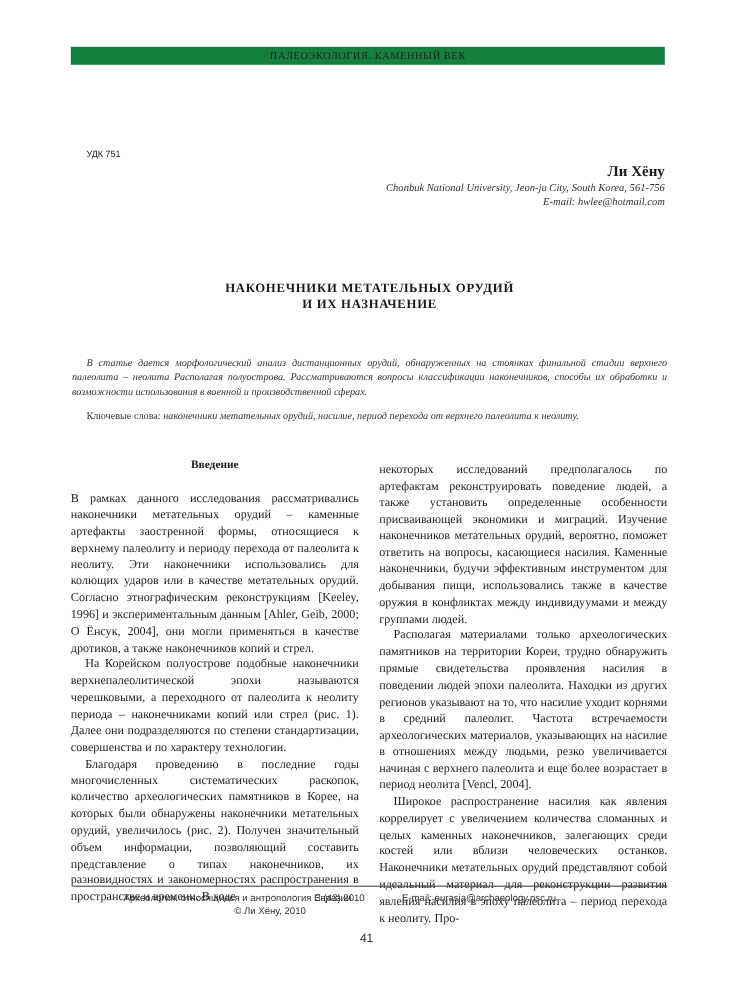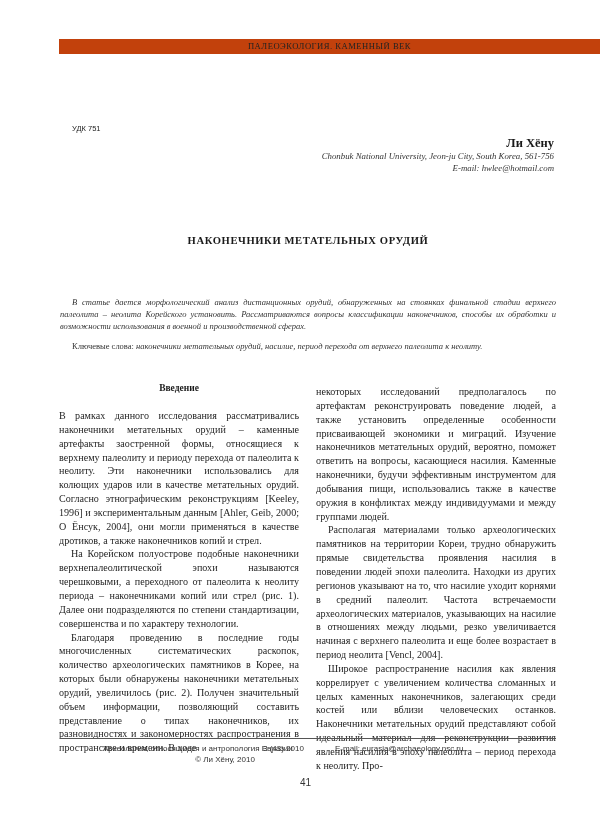--- a/index.html
+++ b/index.html
@@ -1,19 +1,19 @@
 <!DOCTYPE html>
 <html><head>
 <meta charset="utf-8">
 <style>
   html, body { margin: 0; padding: 0; background: #ffffff; }
   body { width: 611px; height: 820px; position: relative; overflow: hidden;
          font-family: "Liberation Serif", "DejaVu Serif", serif; color: #1a1a1a; }
-  .running-head { position: absolute; left: 59px; top: 39px; width: 541px; height: 15px;
-                  background: #c2410c; text-align: center; font-size: 8.6px; letter-spacing: 0.5px;
+  .running-head { position: absolute; left: 59px; top: 39px; width: 495px; height: 15px;
+                  background: #15803d; text-align: center; font-size: 8.6px; letter-spacing: 0.5px;
                   line-height: 15px; color: #222; font-weight: normal; }
   .udk { position: absolute; left: 72px; top: 124px; font-family: "Liberation Sans", sans-serif;
          font-size: 7.5px; color: #222; }
   .author-block { position: absolute; right: 57px; top: 135px; text-align: right; }
   .author-name { font-weight: bold; font-size: 12.5px; line-height: 16px; }
   .affil { font-style: italic; font-size: 8.8px; line-height: 11.5px; color: #333; }
   .title { position: absolute; left: 60px; width: 496px; top: 234px; text-align: center;
            font-weight: bold; font-size: 10.6px; line-height: 14px; letter-spacing: 0.6px; }
   .abstract { position: absolute; left: 60px; width: 496px; top: 297px; font-style: italic;
               font-size: 8.5px; line-height: 11.8px; text-align: justify; color: #333; text-indent: 12px; }
@@ -48,23 +48,24 @@
 <div class="udk">УДК 751</div>
 
 <div class="author-block">
   <div class="author-name">Ли Хёну</div>
   <div class="affil">Chonbuk National University, Jeon-ju City, South Korea, 561-756</div>
   <div class="affil">E-mail: hwlee@hotmail.com</div>
 </div>
 
 <div class="title">
   <div>НАКОНЕЧНИКИ МЕТАТЕЛЬНЫХ ОРУДИЙ</div>
+  <div>И ИХ НАЗНАЧЕНИЕ</div>
 </div>
 
-<div class="abstract">В статье дается морфологический анализ дистанционных орудий, обнаруженных на стоянках финальной стадии верхнего палеолита – неолита Корейского установить. Рассматриваются вопросы классификации наконечников, способы их обработки и возможности использования в военной и производственной сферах.</div>
+<div class="abstract">В статье дается морфологический анализ дистанционных орудий, обнаруженных на стоянках финальной стадии верхнего палеолита – неолита Располагая полуострова. Рассматриваются вопросы классификации наконечников, способы их обработки и возможности использования в военной и производственной сферах.</div>
 
 <div class="keywords">
   <span class="kw-label">Ключевые слова:</span>
   <span class="kw-text">наконечники метательных орудий, насилие, период перехода от верхнего палеолита к неолиту.</span>
 </div>
 
 <div class="section-head">Введение</div>
 
 <div class="col col-left" style="top:409px;">
   <p class="noindent">В рамках данного исследования рассматривались наконечники метательных орудий – каменные артефакты заостренной формы, относящиеся к верхнему палеолиту и периоду перехода от палеолита к неолиту. Эти наконечники использовались для колющих ударов или в качестве метательных орудий. Согласно этнографическим реконструкциям [Keeley, 1996] и экспериментальным данным [Ahler, Geib, 2000; О Ёнсук, 2004], они могли применяться в качестве дротиков, а также наконечников копий и стрел.</p>

